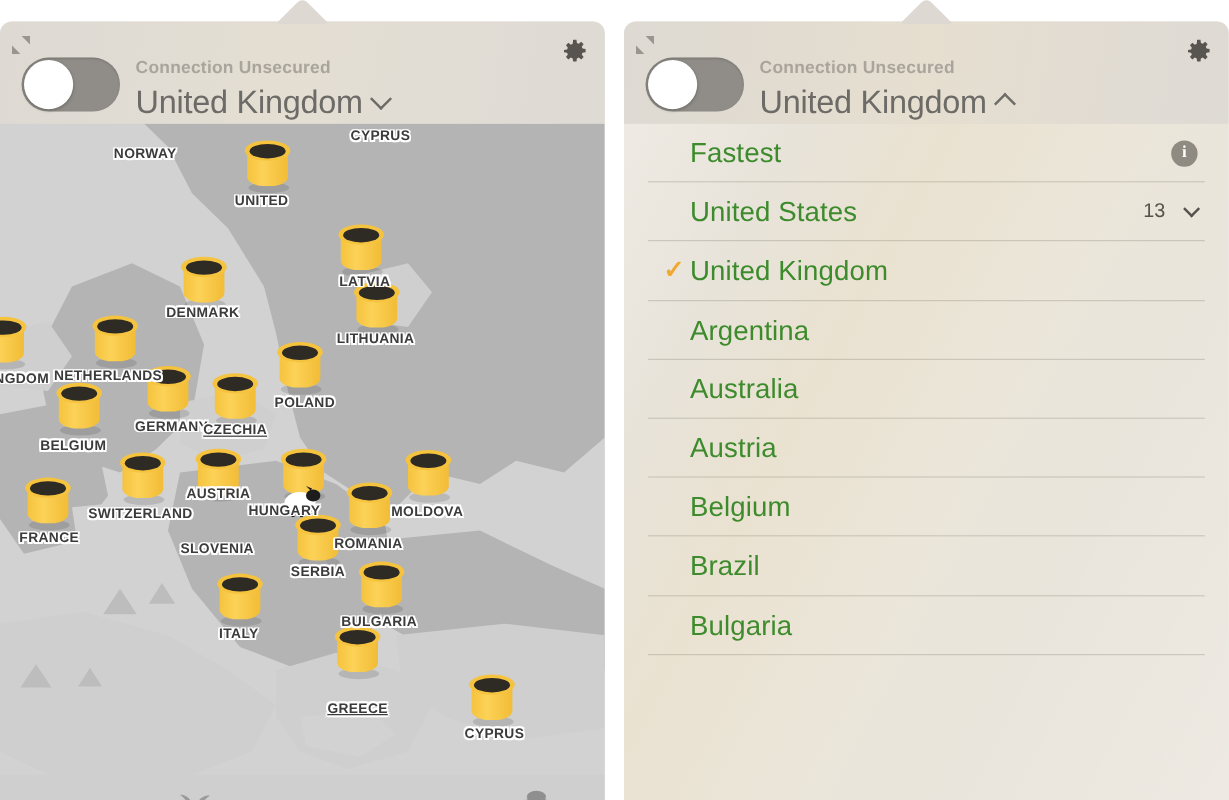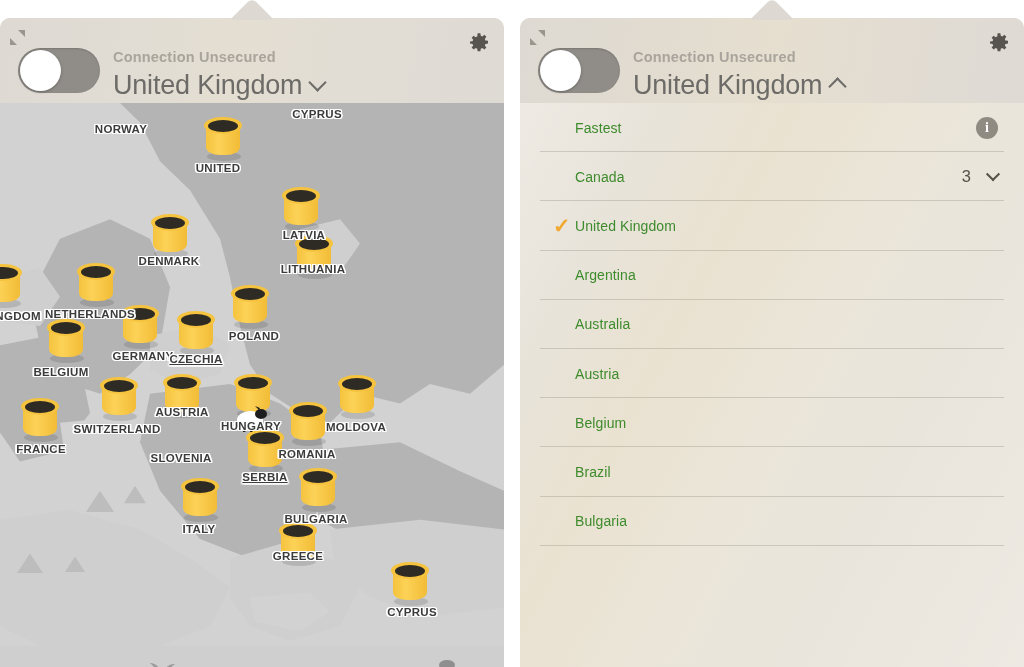--- a/index.html
+++ b/index.html
@@ -268,21 +268,21 @@
   .row-check {
     position: absolute;
     left: 33px;
     width: 22px;
     font-size: 21px;
     line-height: 1;
     color: #f0a830;
     font-weight: bold;
   }
   .row-label {
-    font-size: 14px;
+    font-size: 23px;
     color: #3d8b2c;
     letter-spacing: .1px;
     margin-left: 22px;
   }
   .row-spacer { flex: 1 1 auto; }
   .row-count {
     font-size: 16.5px;
     color: #55524c;
     margin-right: 17px;
     font-weight: normal;
@@ -541,38 +541,38 @@
             <ellipse cx="21" cy="9" rx="8" ry="5" fill="#8f8f8f"></ellipse>
           </svg>
         </div>
 
         <div>
           <div class="map-label" style="left:121px; top:26px;text-align:center;">NORWAY</div>
           <div class="map-label" style="left:218px; top:65px;">UNITED</div>
           <div class="map-label" style="left:317px; top:11px;">CYPRUS</div>
           <div class="map-label" style="left:169px; top:158px;">DENMARK</div>
           <div class="map-label" style="left:304px; top:132px;">LATVIA</div>
-          <div class="map-label" style="left:313px; top:166px;text-align:right;">LITHUANIA</div>
+          <div class="map-label" style="left:313px; top:180px;text-align:right;">LITHUANIA</div>
           <div class="map-label" style="left:-12px; top:213px;">UNITED KINGDOM</div>
           <div class="map-label" style="left:90px; top:211px;">NETHERLANDS</div>
           <div class="map-label" style="left:254px; top:233px;">POLAND</div>
           <div class="map-label" style="left:143px; top:253px;">GERMANY</div>
           <div class="map-label" style="left:196px; top:256px;text-decoration:underline;">CZECHIA</div>
           <div class="map-label" style="left:61px; top:269px;">BELGIUM</div>
           <div class="map-label" style="left:117px; top:326px;">SWITZERLAND</div>
           <div class="map-label" style="left:41px; top:346px;">FRANCE</div>
           <div class="map-label" style="left:182px; top:309px;">AUSTRIA</div>
           <div class="map-label" style="left:181px; top:355px;">SLOVENIA</div>
-          <div class="map-label" style="left:251px; top:323px;">HUNGARY</div>
+          <div class="map-label" style="left:237px; top:323px;">HUNGARY</div>
           <div class="map-label" style="left:356px; top:324px;">MOLDOVA</div>
           <div class="map-label" style="left:307px; top:351px;">ROMANIA</div>
-          <div class="map-label" style="left:265px; top:374px;text-decoration:underline;">SERBIA</div>
+          <div class="map-label" style="left:265px; top:374px;">SERBIA</div>
           <div class="map-label" style="left:316px; top:416px;">BULGARIA</div>
           <div class="map-label" style="left:199px; top:426px;">ITALY</div>
-          <div class="map-label" style="left:298px; top:453px;">GREECE</div>
+          <div class="map-label" style="left:298px; top:488px;text-decoration:underline;">GREECE</div>
           <div class="map-label" style="left:412px; top:509px;">CYPRUS</div>
         </div>
       </div>
     </div>
   </div>
 
   <div class="panel" id="panel-list">
     <div class="notch"></div>
     <div class="panel-body">
 
@@ -604,28 +604,28 @@
 
       <div class="list-wrap">
 
         <div class="row">
           <span class="row-check"></span>
           <span class="row-label">Fastest</span>
           <span class="row-spacer"></span>
           <span class="row-info">i</span>
         </div>
 
-
-        <div class="row">
-          <span class="row-check"></span>
-          <span class="row-label">Canada</span>
-          <span class="row-spacer"></span>
-          <span class="row-count">3</span>
+        <div class="row">
+          <span class="row-check"></span>
+          <span class="row-label">United States</span>
+          <span class="row-spacer"></span>
+          <span class="row-count">13</span>
           <span class="row-chev"></span>
         </div>
+
 
         <div class="row">
           <span class="row-check">✓</span>
           <span class="row-label">United Kingdom</span>
           <span class="row-spacer"></span>
         </div>
 
         <div class="row">
           <span class="row-check"></span>
           <span class="row-label">Argentina</span>

